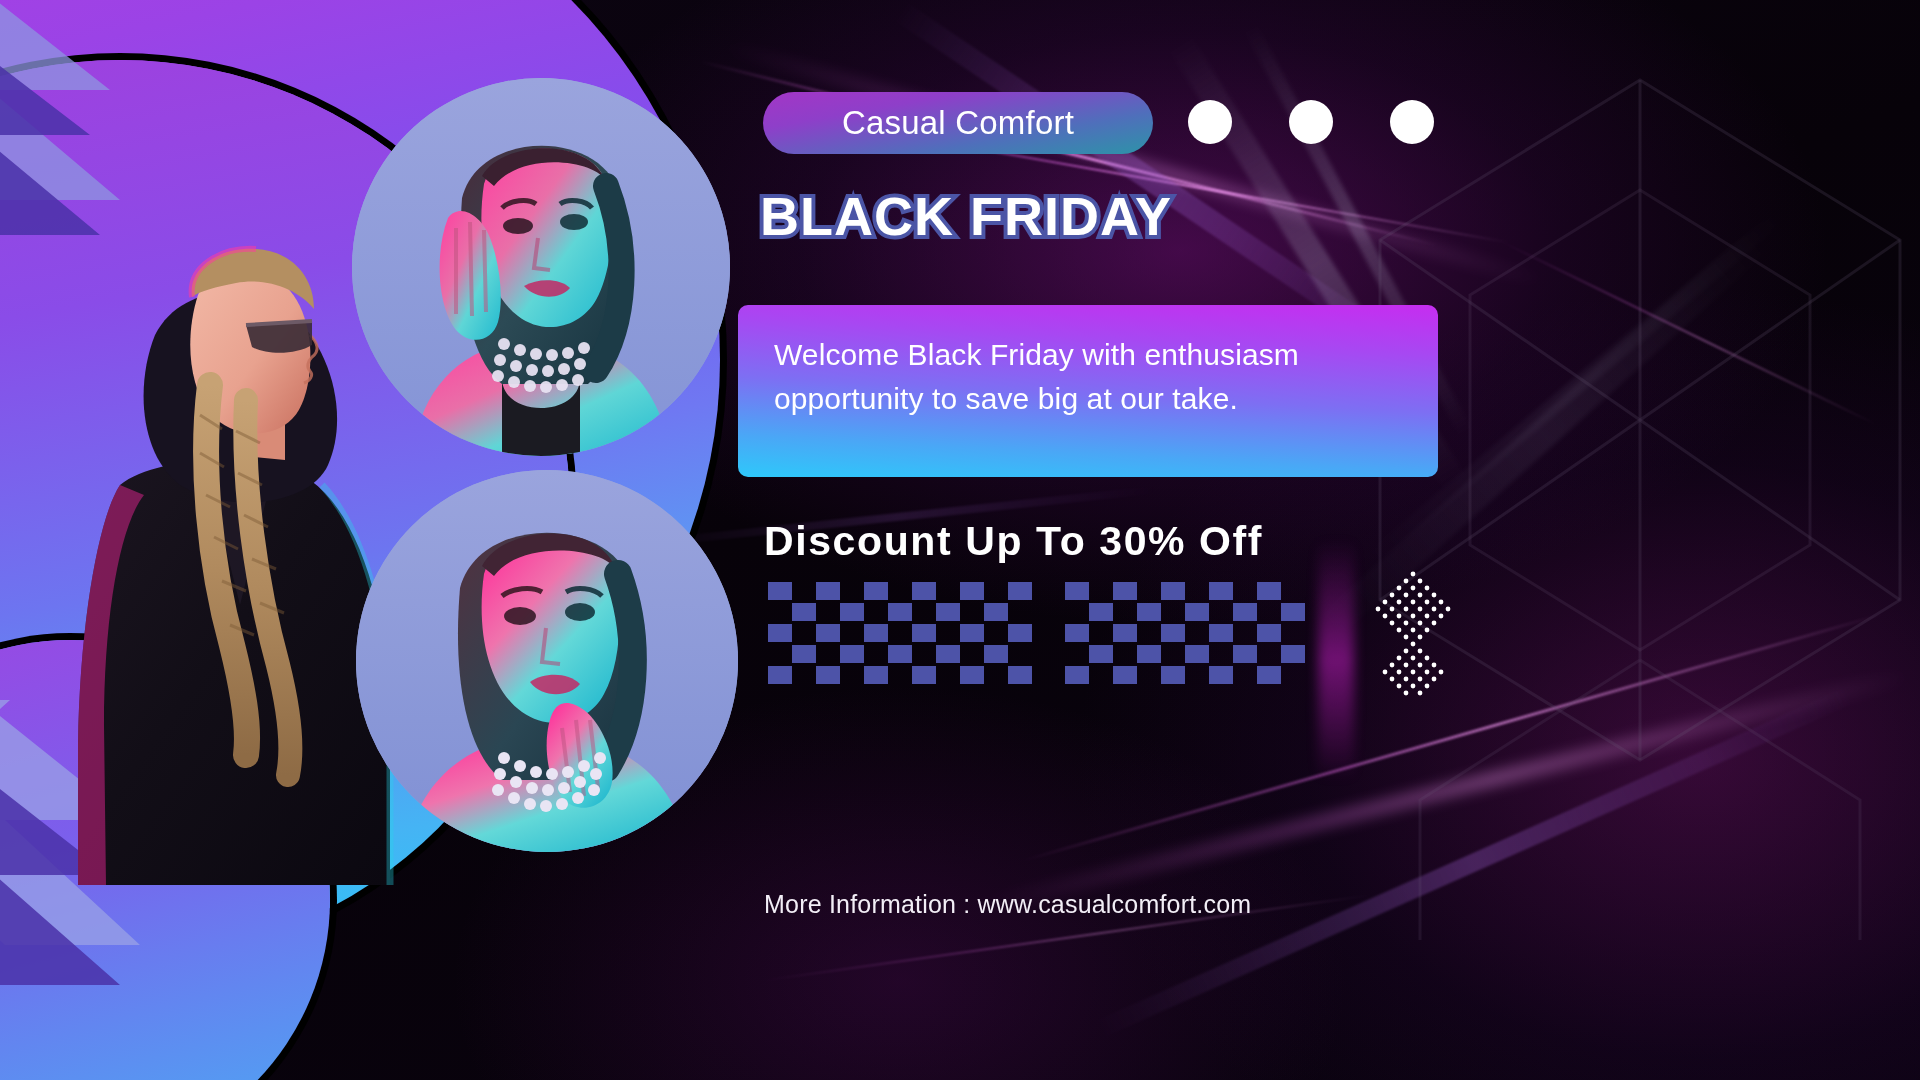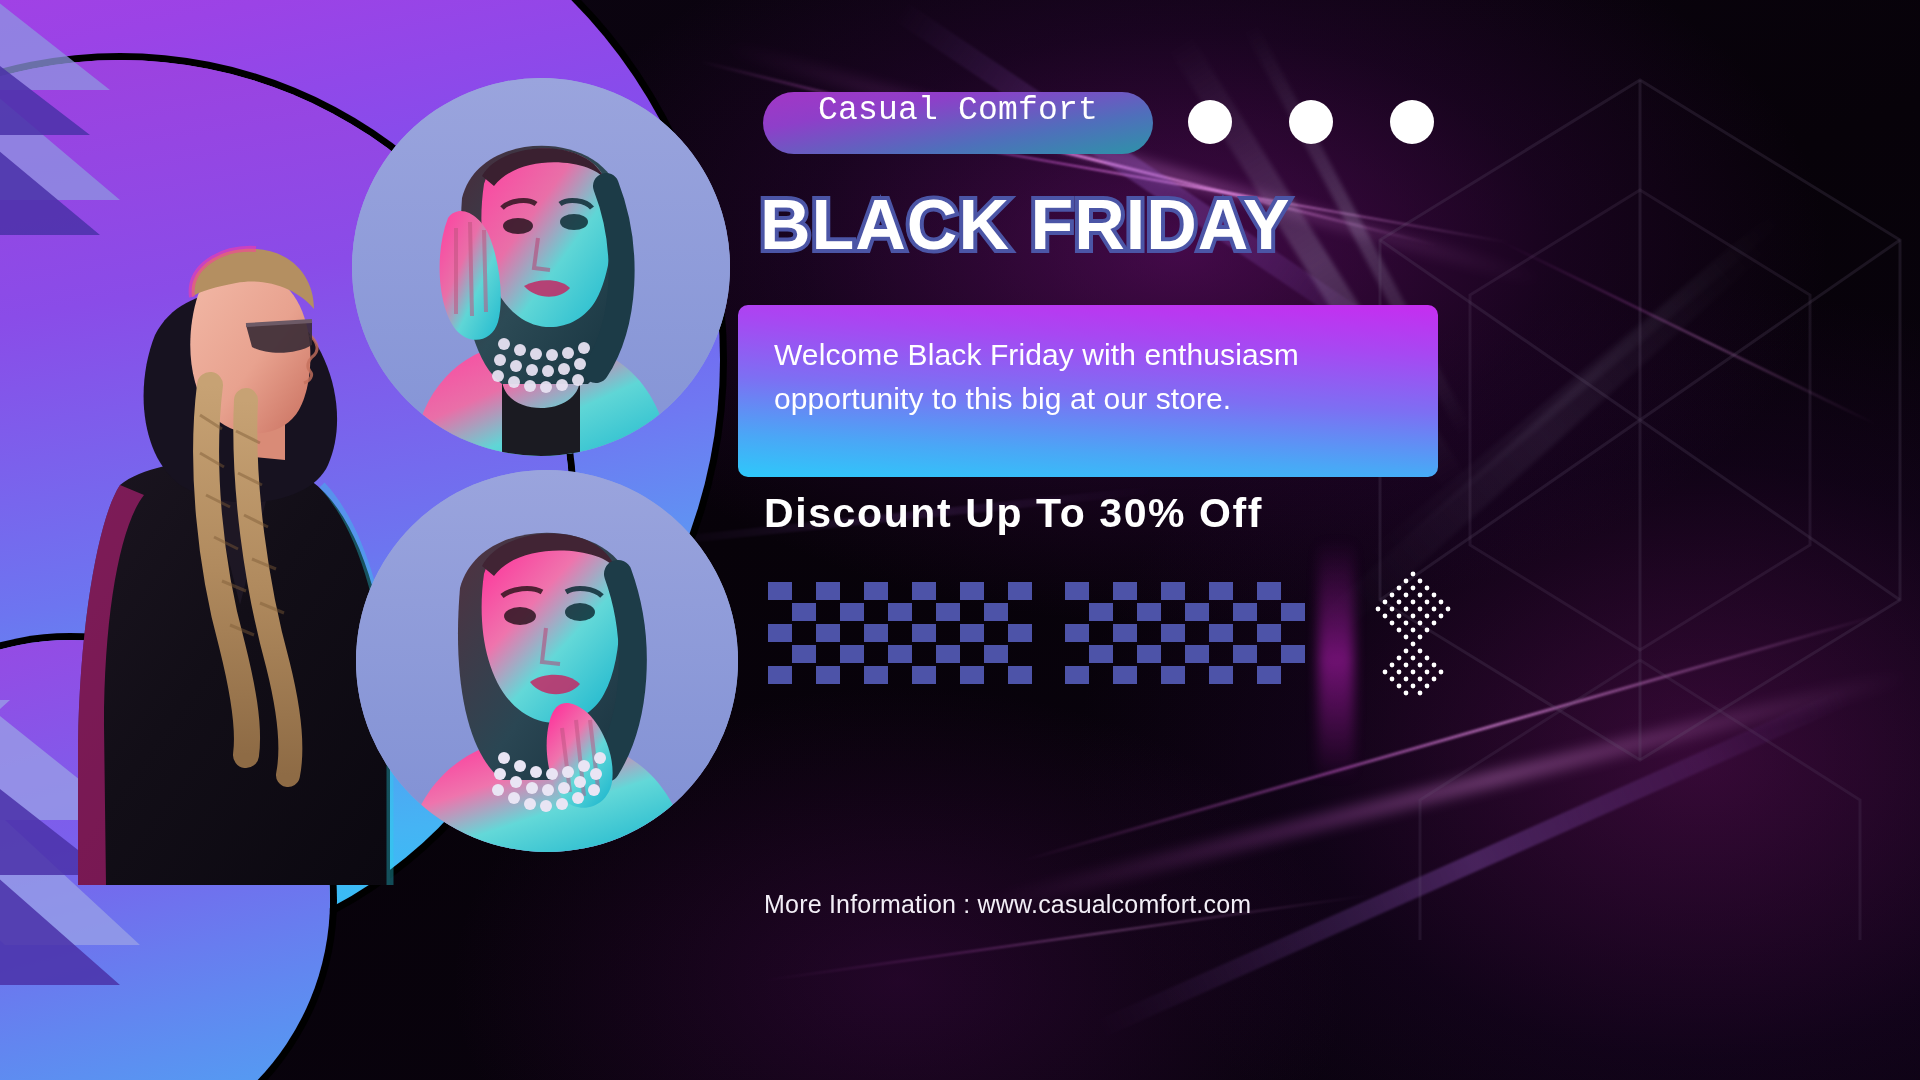--- a/index.html
+++ b/index.html
@@ -66,47 +66,47 @@
   
   .hoodie{ position:absolute; left:60px; top:185px; width:360px; height:700px; overflow:hidden; }
 
   
   .right{ position:absolute; left:760px; top:0; width:1160px; height:1080px; }
 
   .badge{
     position:absolute; left:3px; top:92px; width:390px; height:62px;
     border-radius:31px;
     background:linear-gradient(170deg,#a336c6 0%, #8e3fc9 28%, #4f6fbb 68%, #2d93a8 100%);
-    display:flex; justify-content:center;font-family:Liberation Mono, monospace;
+    display:flex; align-items:center; justify-content:center;
   }
   .badge span{ color:#fff; font-size:33px; letter-spacing:.2px; }
 
   .dots{ position:absolute; left:428px; top:100px; display:flex; gap:57px; }
   .dot{ width:44px; height:44px; border-radius:50%; background:#fff; }
 
   .headline{
     position:absolute; left:0px; top:185px; width:700px;
-    font-size:70px; font-weight:bold; letter-spacing:1px; color:#fff;
+    font-size:54px; font-weight:bold; letter-spacing:1px; color:#fff;
     -webkit-text-stroke:8px #4b55a6;
     paint-order:stroke fill;
     white-space:nowrap;
   }
 
   .para{
     position:absolute; left:-22px; top:305px; width:700px; height:172px;
     border-radius:10px;
     background:linear-gradient(183deg,#c62df0 0%, #a748f2 24%, #7d6ff3 52%, #4aa7f6 80%, #2ec8fa 100%);
     padding:28px 36px 4px 36px;
   }
   .para p{
     color:#fff; font-size:30px; line-height:1.45; letter-spacing:.1px;
   }
 
   .discount{
-    position:absolute; left:4px; top:490px; width:700px;
+    position:absolute; left:4px; top:518px; width:700px;
     color:#fff; font-size:41px; font-weight:bold; letter-spacing:1.6px;
     white-space:nowrap;
   }
 
   
   .checks{ position:absolute; top:582px; }
   .checks.a{ left:8px; }
   .checks.b{ left:305px; }
 
   
@@ -368,21 +368,21 @@
     <div class="dots">
       <div class="dot"></div>
       <div class="dot"></div>
       <div class="dot"></div>
     </div>
 
     <div class="headline">BLACK FRIDAY</div>
 
     <div class="para">
       <p>Welcome Black Friday with enthusiasm</p>
-      <p>opportunity to this big at our store.</p>
+      <p>opportunity to save big at our take.</p>
     </div>
 
     <div class="discount">Discount Up To 30% Off</div>
 
     <svg class="checks a" width="280" height="102" viewBox="0 0 280 102">
       <g fill="#4d53a8">
         <rect x="0" y="0" width="24" height="18"></rect>
           <rect x="48" y="0" width="24" height="18"></rect>
           <rect x="96" y="0" width="24" height="18"></rect>
           <rect x="144" y="0" width="24" height="18"></rect>

